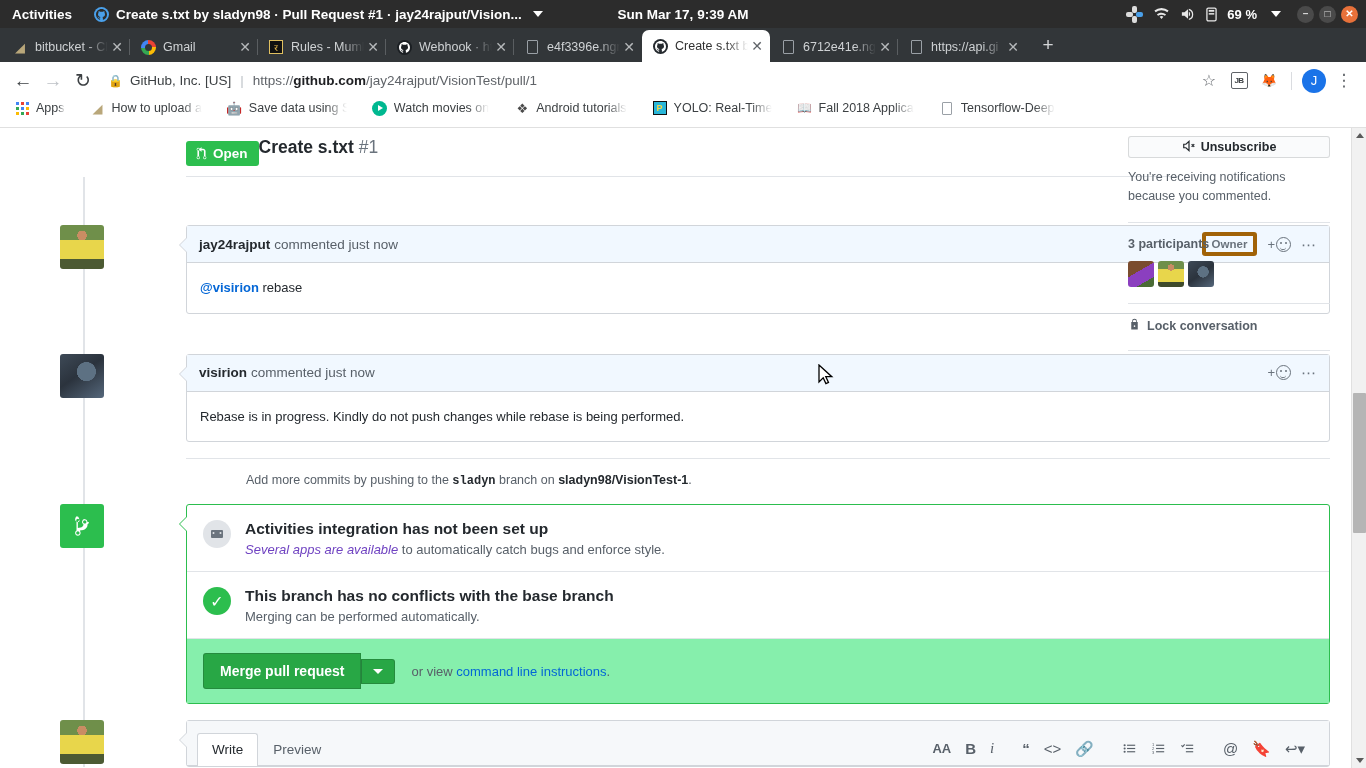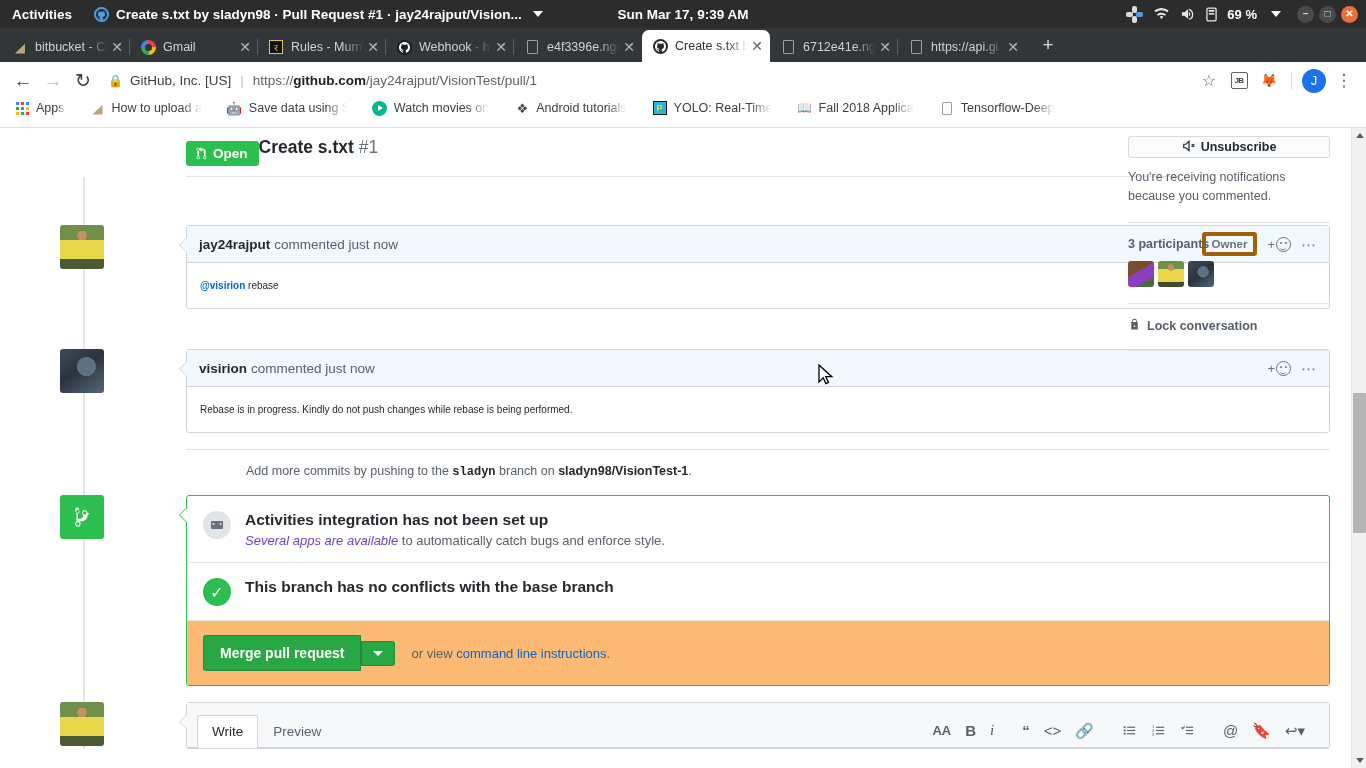--- a/index.html
+++ b/index.html
@@ -298,21 +298,21 @@
   }
   .emoji-circle::before {
     content:""; position:absolute; left:3px; top:4px; width:2px; height:2px; border-radius:50%; background:#6a737d;
     box-shadow: 5px 0 0 #6a737d;
   }
   .emoji-circle::after {
     content:""; position:absolute; left:3.2px; top:8px; width:6px; height:3px;
     border-bottom: 1.3px solid #6a737d; border-radius: 0 0 4px 4px;
   }
   .dots-btn { color: #6a737d; font-size: 15px; letter-spacing: 1px; line-height: 0.6; }
-  .comment-body { padding: 15px 13px; font-size: 10px; color: #24292e; line-height: 1.5; }
+  .comment-body { padding: 15px 13px; font-size: 13px; color: #24292e; line-height: 1.5; }
   .mention { color: #0366d6; font-weight: bold; }
 
   .tl-divider { border-top: 1px solid #e1e4e8; margin: 0 0 14px 0; }
   .push-note { font-size: 12.5px; color: #586069; margin: 0 0 16px 60px; }
   .push-note code { font-family: "Liberation Mono", monospace; font-size: 12px; color: #24292e; font-weight: bold; }
   .push-note b { color: #24292e; }
 
   
   #merge-wrap { position: relative; margin-bottom: 16px; }
   .merge-badge {
@@ -344,21 +344,21 @@
     display: inline-flex; align-items: center; justify-content: center; margin-top: 1px; }
   .ico-gray { background: #e1e4e8; }
   .ico-gray svg { width: 16px; height: 16px; fill: #6a737d; }
   .ico-green { background: #2cbe4e; color: #fff; font-size: 16px; }
   .sec-title { font-size: 15.5px; font-weight: bold; color: #24292e; line-height: 1.3; }
   .sec-sub { font-size: 13px; color: #586069; margin-top: 3px; }
   .link-visited { color: #6f42c1; font-style: italic; }
   .link-blue { color: #0366d6; }
   .merge-actions {
     display: flex; align-items: center; gap: 0;
-    padding: 14px 16px; background: #fdba74;
+    padding: 14px 16px; background: #86efac;
   }
   #merge-btn {
     background: #28a745; border: 1px solid rgba(27,31,35,0.2);
     border-radius: 3px 0 0 3px; color: #fff;
     font-size: 14px; font-weight: bold; padding: 9px 16px;
     font-family: "Liberation Sans", sans-serif;
   }
   #merge-caret {
     background: #28a745; border: 1px solid rgba(27,31,35,0.2); border-left: 1px solid rgba(27,31,35,0.25);
     border-radius: 0 3px 3px 0; padding: 9px 11px;
@@ -730,20 +730,21 @@
               <div class="sec-title">Activities integration has not been set up</div>
               <div class="sec-sub">
                 <span class="link-visited">Several apps are available</span><span> to automatically catch bugs and enforce style.</span>
               </div>
             </div>
           </div>
           <div class="merge-sec">
             <span class="sec-ico ico-green">✓</span>
             <div>
               <div class="sec-title">This branch has no conflicts with the base branch</div>
+              <div class="sec-sub">Merging can be performed automatically.</div>
             </div>
           </div>
           <div class="merge-actions">
             <button id="merge-btn">Merge pull request</button>
             <span id="merge-caret">
                 <span class="c"></span>
               </span>
             <span class="or-view">
               <span>or view </span><span class="link-blue">command line instructions</span><span>.</span>
             </span>

